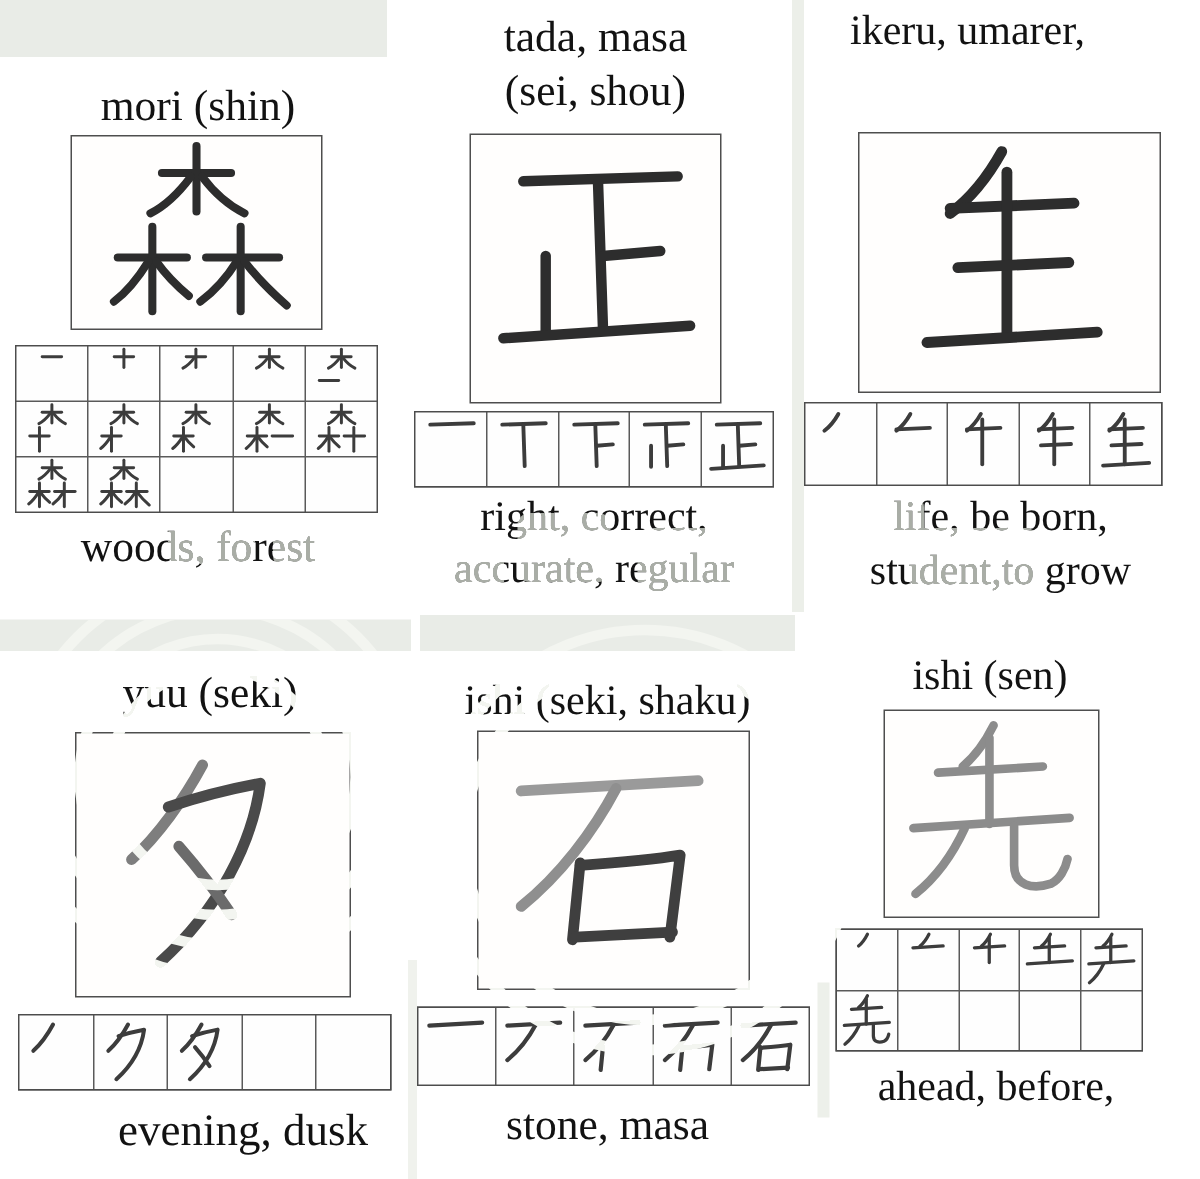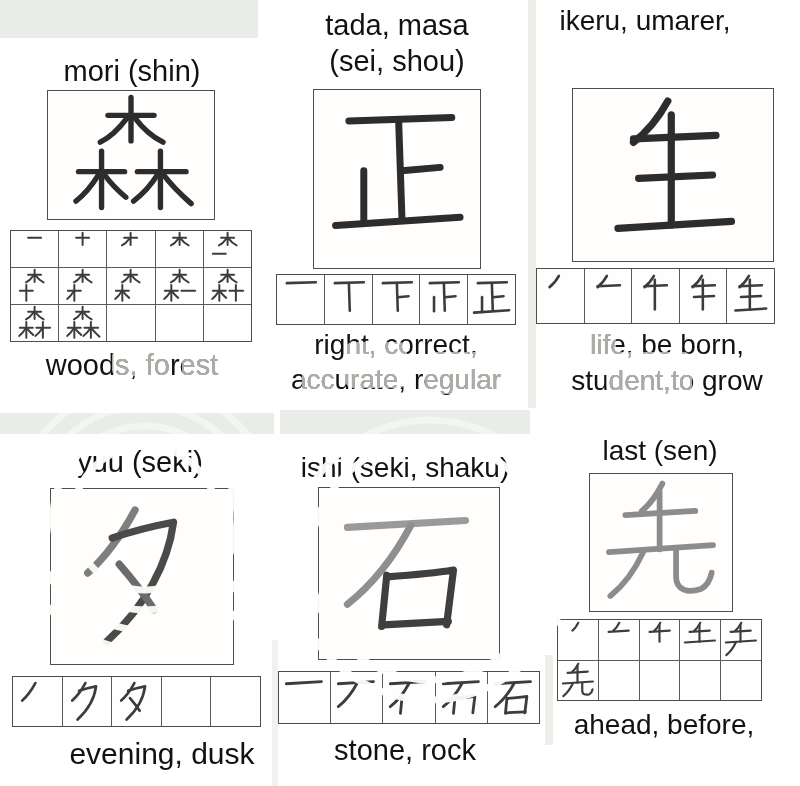--- a/index.html
+++ b/index.html
@@ -12,21 +12,21 @@
   
   .band{position:absolute;background:#e9ece7;}
   .band-topleft{left:0;top:0;width:258px;height:38px;}
   .band-vgutter{left:528px;top:0;width:8px;height:408px;background:#ecefe9;}
   .band-row-left{left:0;top:413px;width:274px;height:21px;}
   .band-row-mid{left:280px;top:410px;width:250px;height:24px;}
   .band-col3-strip{left:545px;top:655px;width:8px;height:90px;background:#edf0ea;}
   .band-row2-gutter{left:272px;top:640px;width:6px;height:146px;background:#f0f2ed;}
   
   .card .title,.card .meaning{position:absolute;text-align:center;}
-  .card .line{line-height:33px;}
+  .card .line{line-height:33px;font-family:Liberation Serif, serif;}
   .bigbox{position:absolute;background:#fffefd;border:1.5px solid #4e4e4e;}
   .bigbox svg{width:100%;height:100%;display:block;}
   .grid{
     position:absolute;display:grid;gap:1px;background:#5a5a5a;
     border:1px solid #4c4c4c;
   }
   .gcell{background:#fefefe;overflow:hidden;}
   .gcell svg{width:100%;height:100%;display:block;}
   
   .k0 .title{left:0;top:42px;width:264px;font-size:29px;margin-top:13px;}
@@ -432,28 +432,28 @@
           <svg viewBox="0 0 100 100" preserveAspectRatio="xMidYMid meet">
             <path d="M14,23 L83,19" fill="none" stroke="#3c3c3c" stroke-width="5.5" stroke-linecap="round" stroke-linejoin="round"></path>
             <path d="M51,22 C42,39 29,56 14,68" fill="none" stroke="#3c3c3c" stroke-width="5.5" stroke-linecap="round" stroke-linejoin="round"></path>
             <path d="M37,51 L34,81" fill="none" stroke="#3c3c3c" stroke-width="5.5" stroke-linecap="round" stroke-linejoin="round"></path>
             <path d="M37,52 C51,51 64,50 76,48 L72,80" fill="none" stroke="#3c3c3c" stroke-width="5.5" stroke-linecap="round" stroke-linejoin="round"></path>
             <path d="M35,80 L73,78" fill="none" stroke="#3c3c3c" stroke-width="5.5" stroke-linecap="round" stroke-linejoin="round"></path>
           </svg>
         </div>
       </div>
     <div class="meaning">
-      <div class="line">stone, rock</div>
+      <div class="line">stone, masa</div>
       <div class="line"></div>
     </div>
   </div>
 
   <div class="card k5">
     <div class="title">
-      <div class="line">last (sen)</div>
+      <div class="line">ishi (sen)</div>
       <div class="line"></div>
     </div>
     <div class="bigbox">
         <svg viewBox="0 0 100 100" preserveAspectRatio="xMidYMid meet">
           <path d="M51,7 C47,15 42,22 36,27" fill="none" stroke="#8c8c8c" stroke-width="4.2" stroke-linecap="round" stroke-linejoin="round"></path>
           <path d="M24,30 L75,27" fill="none" stroke="#8c8c8c" stroke-width="4.2" stroke-linecap="round" stroke-linejoin="round"></path>
           <path d="M49,13 L49,55" fill="none" stroke="#8c8c8c" stroke-width="4.2" stroke-linecap="round" stroke-linejoin="round"></path>
           <path d="M12,57 L88,52" fill="none" stroke="#8c8c8c" stroke-width="4.2" stroke-linecap="round" stroke-linejoin="round"></path>
           <path d="M37,57 C31,70 23,81 13,89" fill="none" stroke="#8c8c8c" stroke-width="4.2" stroke-linecap="round" stroke-linejoin="round"></path>
           <path d="M61,56 L61,75 C61,85 70,87 79,84 C83,82 86,77 87,72" fill="none" stroke="#8c8c8c" stroke-width="4.2" stroke-linecap="round" stroke-linejoin="round"></path>

